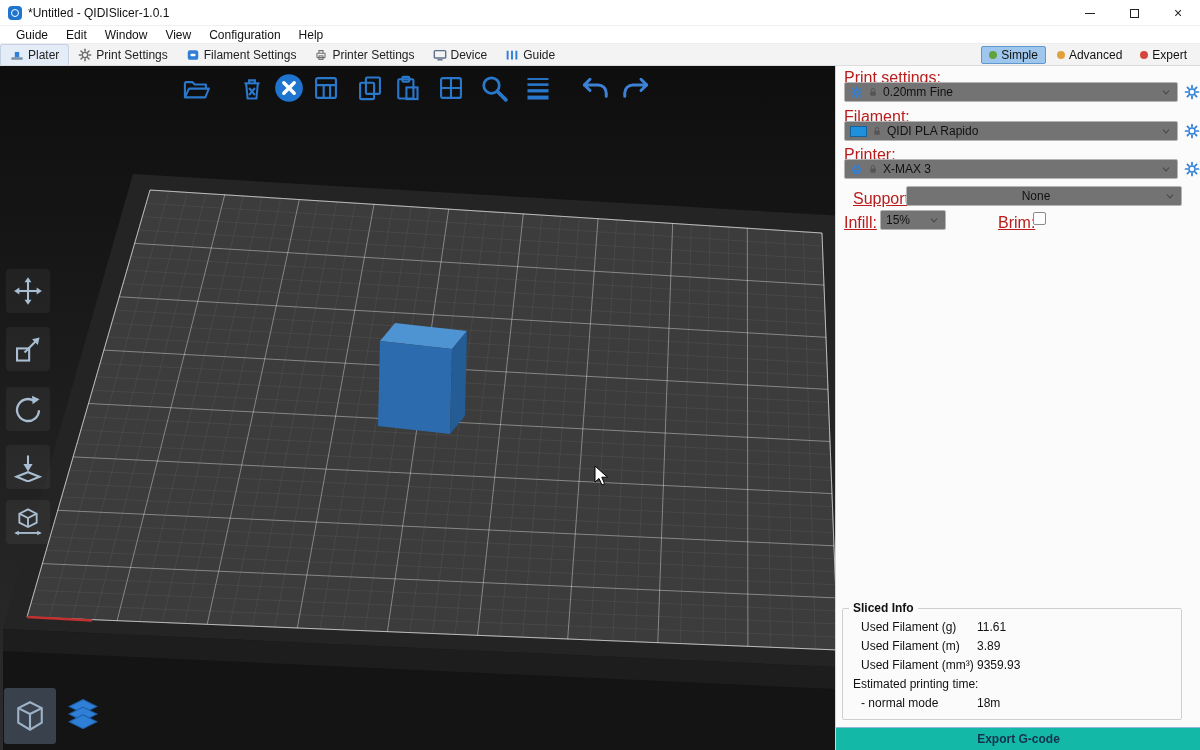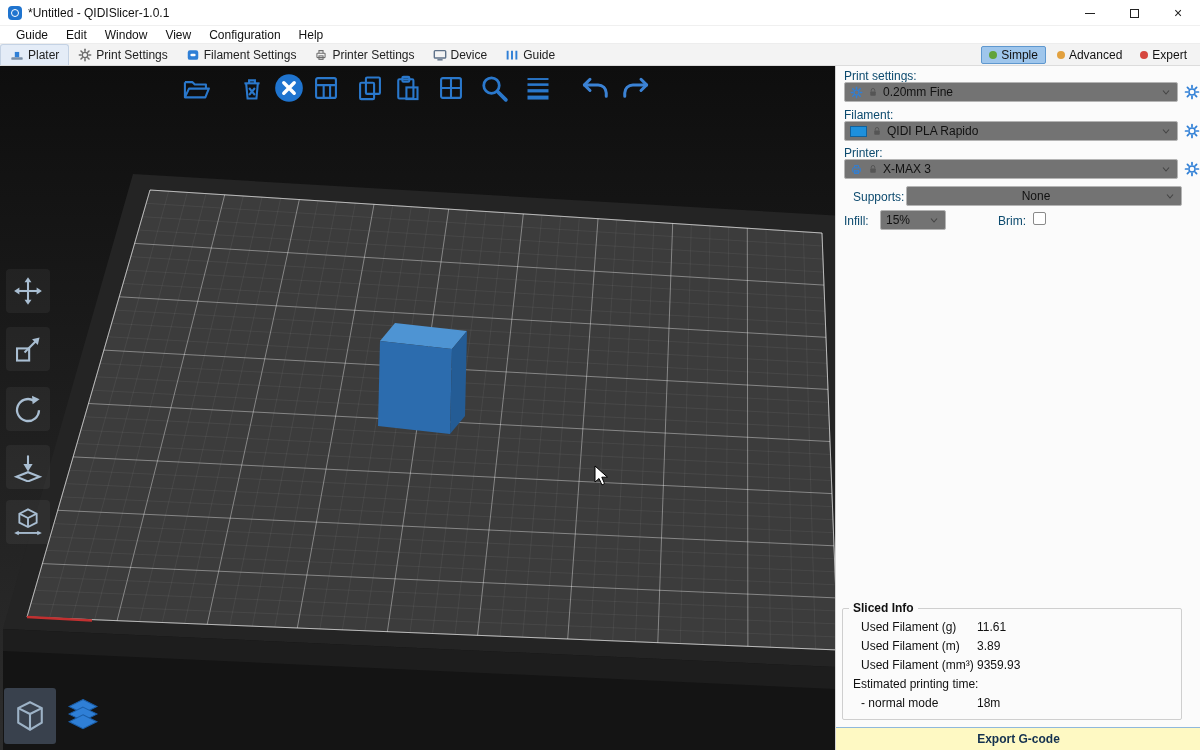--- a/index.html
+++ b/index.html
@@ -51,41 +51,41 @@
     border:none; border-radius:4px; display:flex; align-items:center; justify-content:center; }
 
   
   .view-btn { position:absolute; width:52px; height:56px; border:none; background:transparent;
     display:flex; align-items:center; justify-content:center; border-radius:3px; }
   .view-btn.selected { background:#39414d; }
 
   
   .sidebar { position:relative; width:365px; height:684px; background:#fbfbfb; border-left:1px solid #d5d5d5;
     font-size:12px; color:#111; }
-  .sb-label { position:absolute; left:8px; font-size:12px; color:#0c4a6e; }
+  .sb-label { position:absolute; left:8px; font-size:16px; color:#b91c1c;text-decoration:underline; }
   .combo { position:absolute; left:8px; width:334px; height:20px; background:#737373; border:1px solid #b4b4b4;
     border-radius:2px; display:flex; align-items:center; gap:4px; padding:0 5px; font-size:12px; }
   .combo .combo-text { white-space:nowrap; overflow:hidden; }
   .combo .chev { margin-left:auto; color:#444; flex:none; }
   .gear-btn { position:absolute; left:347px; width:17px; height:17px; border:none; background:transparent;
     display:flex; align-items:center; justify-content:center; }
   .swatch { width:17px; height:11px; background:#1e90dc; border:1px solid #11629d; flex:none; }
   .checkbox { position:absolute; width:13px; height:13px; background:#fff; border:1px solid #8a8a8a; border-radius:2px; }
 
   .blue { color:#2f7fd6; } .gray { color:#555; }
   .i12 { width:12px; height:12px; flex:none; } .i13 { width:13px; height:13px; flex:none; }
   .i14 { width:14px; height:14px; flex:none; } .i16 { width:16px; height:16px; flex:none; }
 
   fieldset.sliced { position:absolute; left:6px; width:340px; bottom:30px; border:1px solid #cfcfcf;
     border-radius:2px; padding:3px 0 6px 0; background:transparent; }
   fieldset.sliced legend { font-size:12px; font-weight:bold; color:#111; margin-left:6px; padding:0 4px; }
   .si-row { display:flex; padding-left:18px; line-height:19px; font-size:12px; }
   .si-row .si-label { width:116px; }
   .si-row.hdr { padding-left:10px; }
-  .export-btn { position:absolute; left:0; bottom:0; width:365px; height:23px; background:#fef9c3;
+  .export-btn { position:absolute; left:0; bottom:0; width:365px; height:23px; background:#14b8a6;
     border:none; border-top:1px solid #8fb8dc; font-size:12px; font-weight:bold; color:#14314f;
     font-family:"Liberation Sans", sans-serif; }
 
   .defs-hidden { position:absolute; width:0; height:0; overflow:hidden; }
 </style>
 </head>
 <body>
 
 <svg class="defs-hidden" aria-hidden="true">
   <defs>

